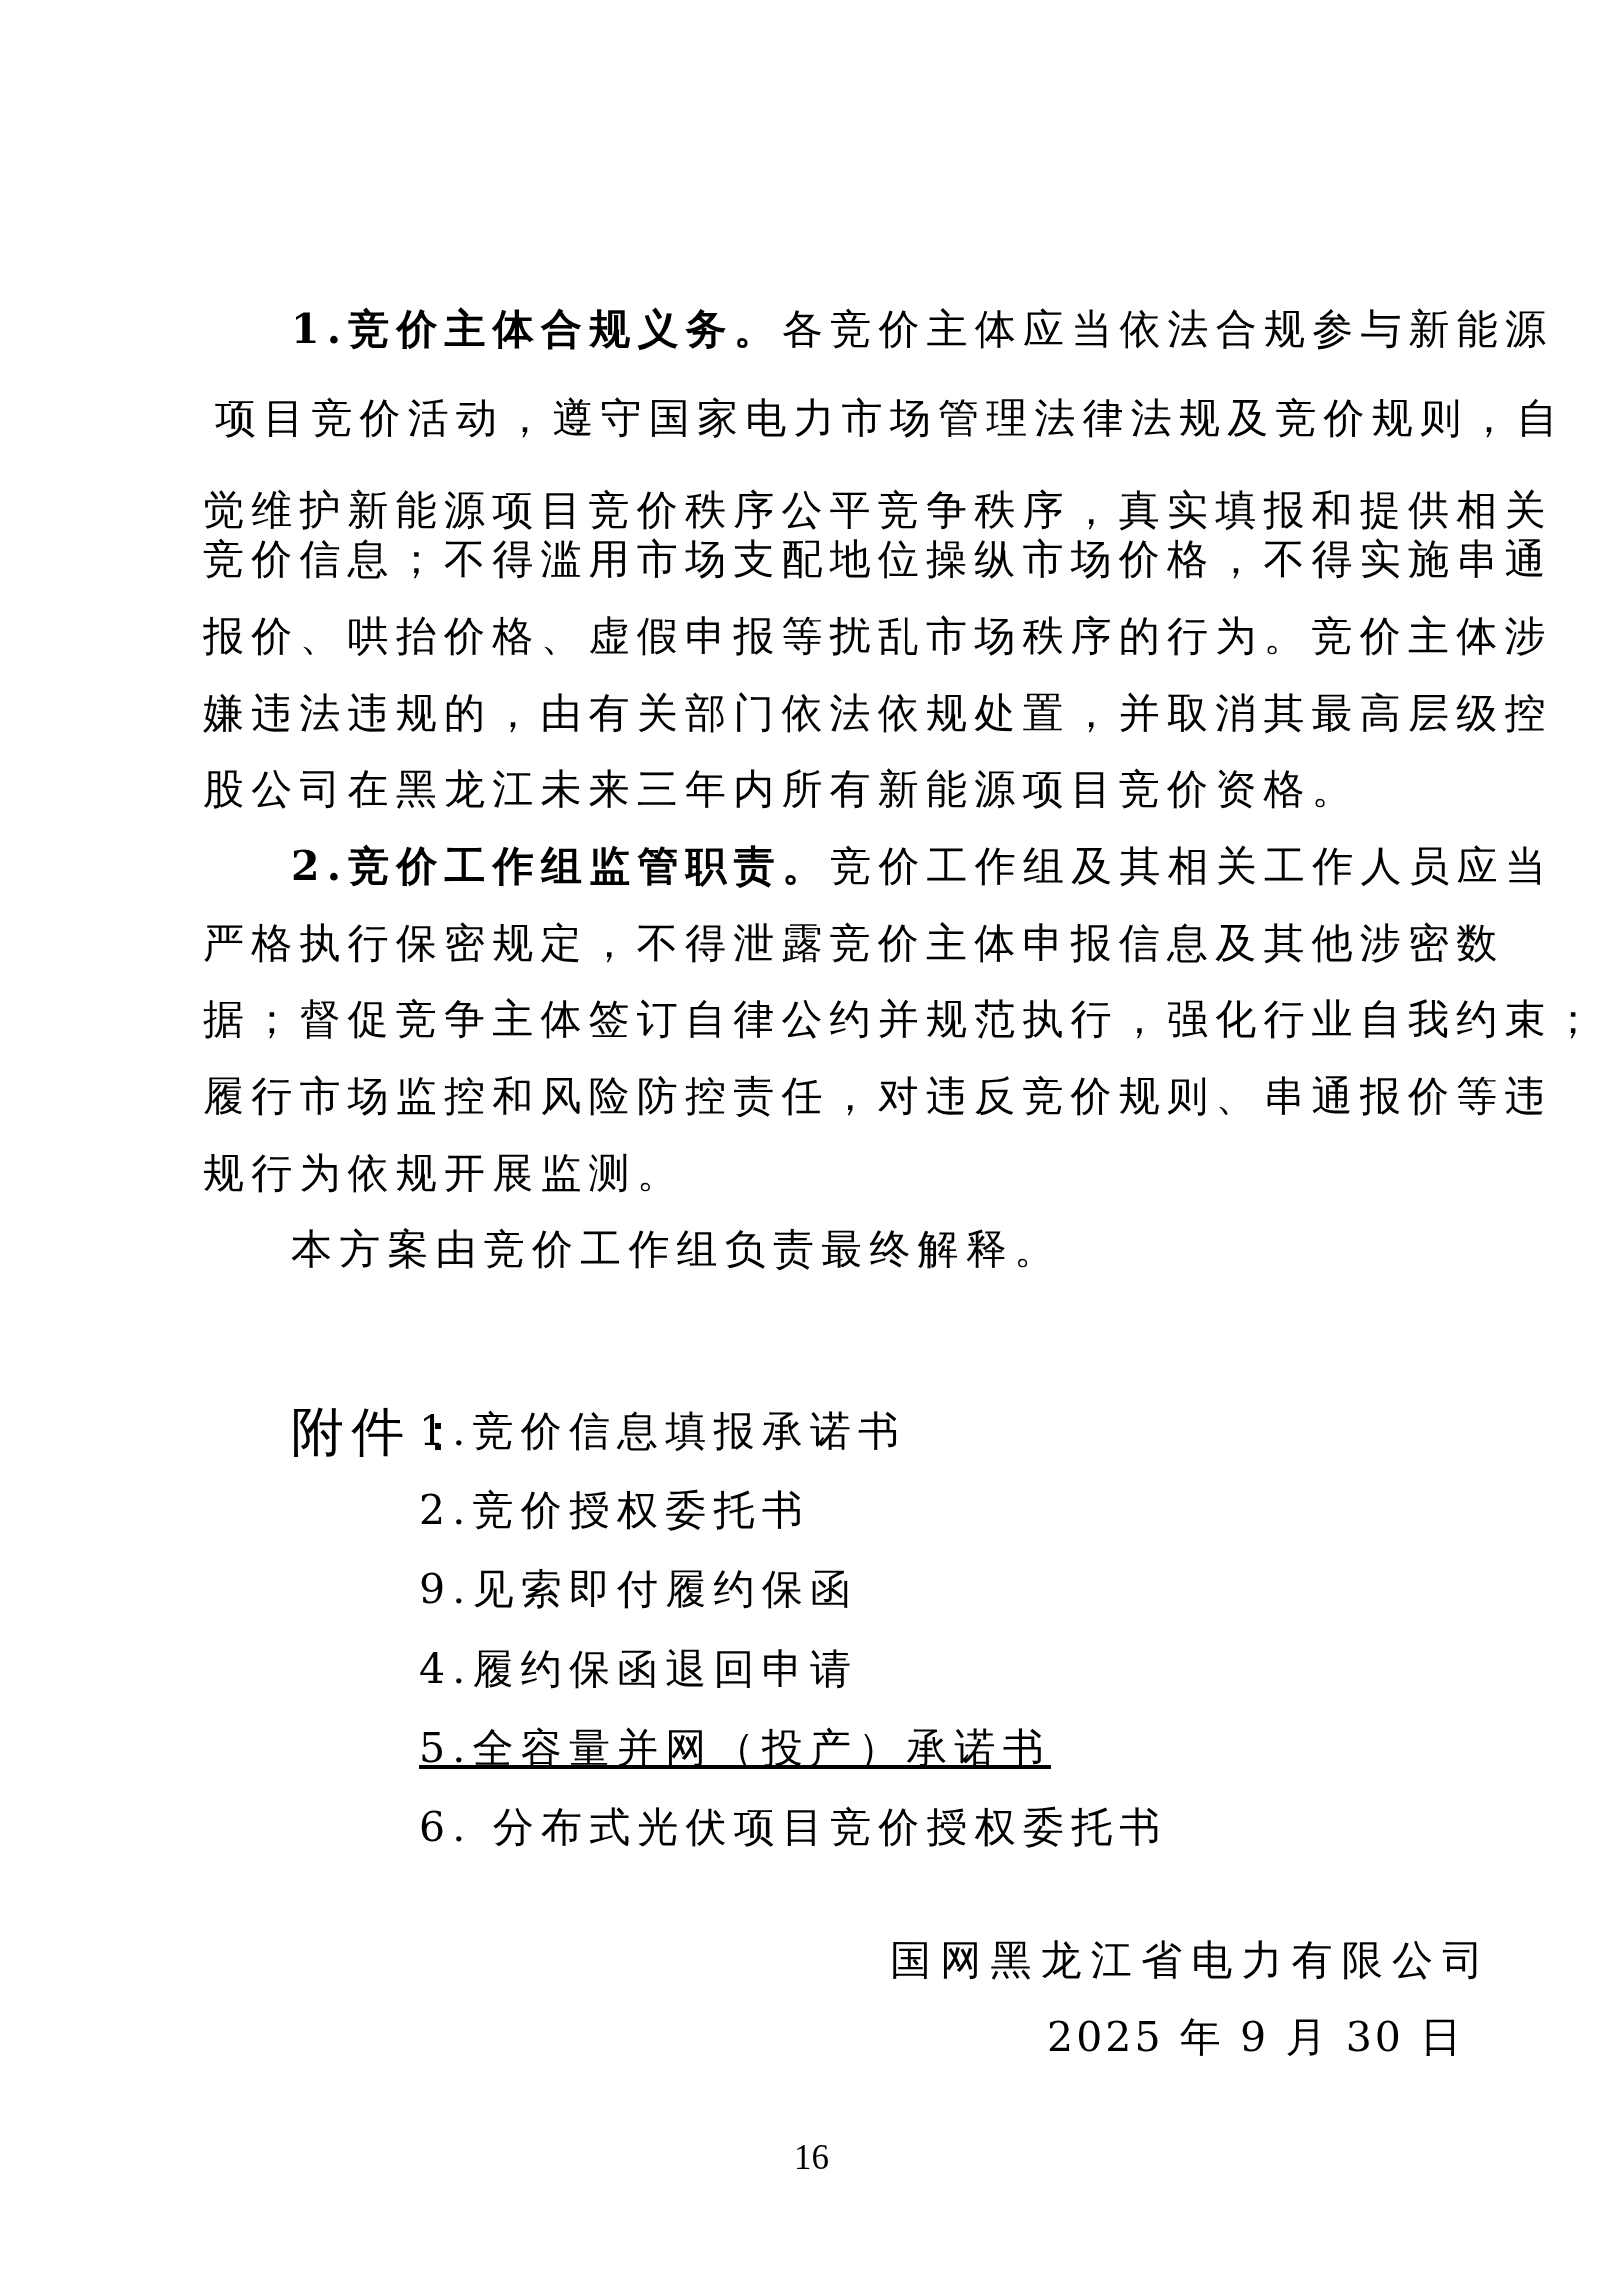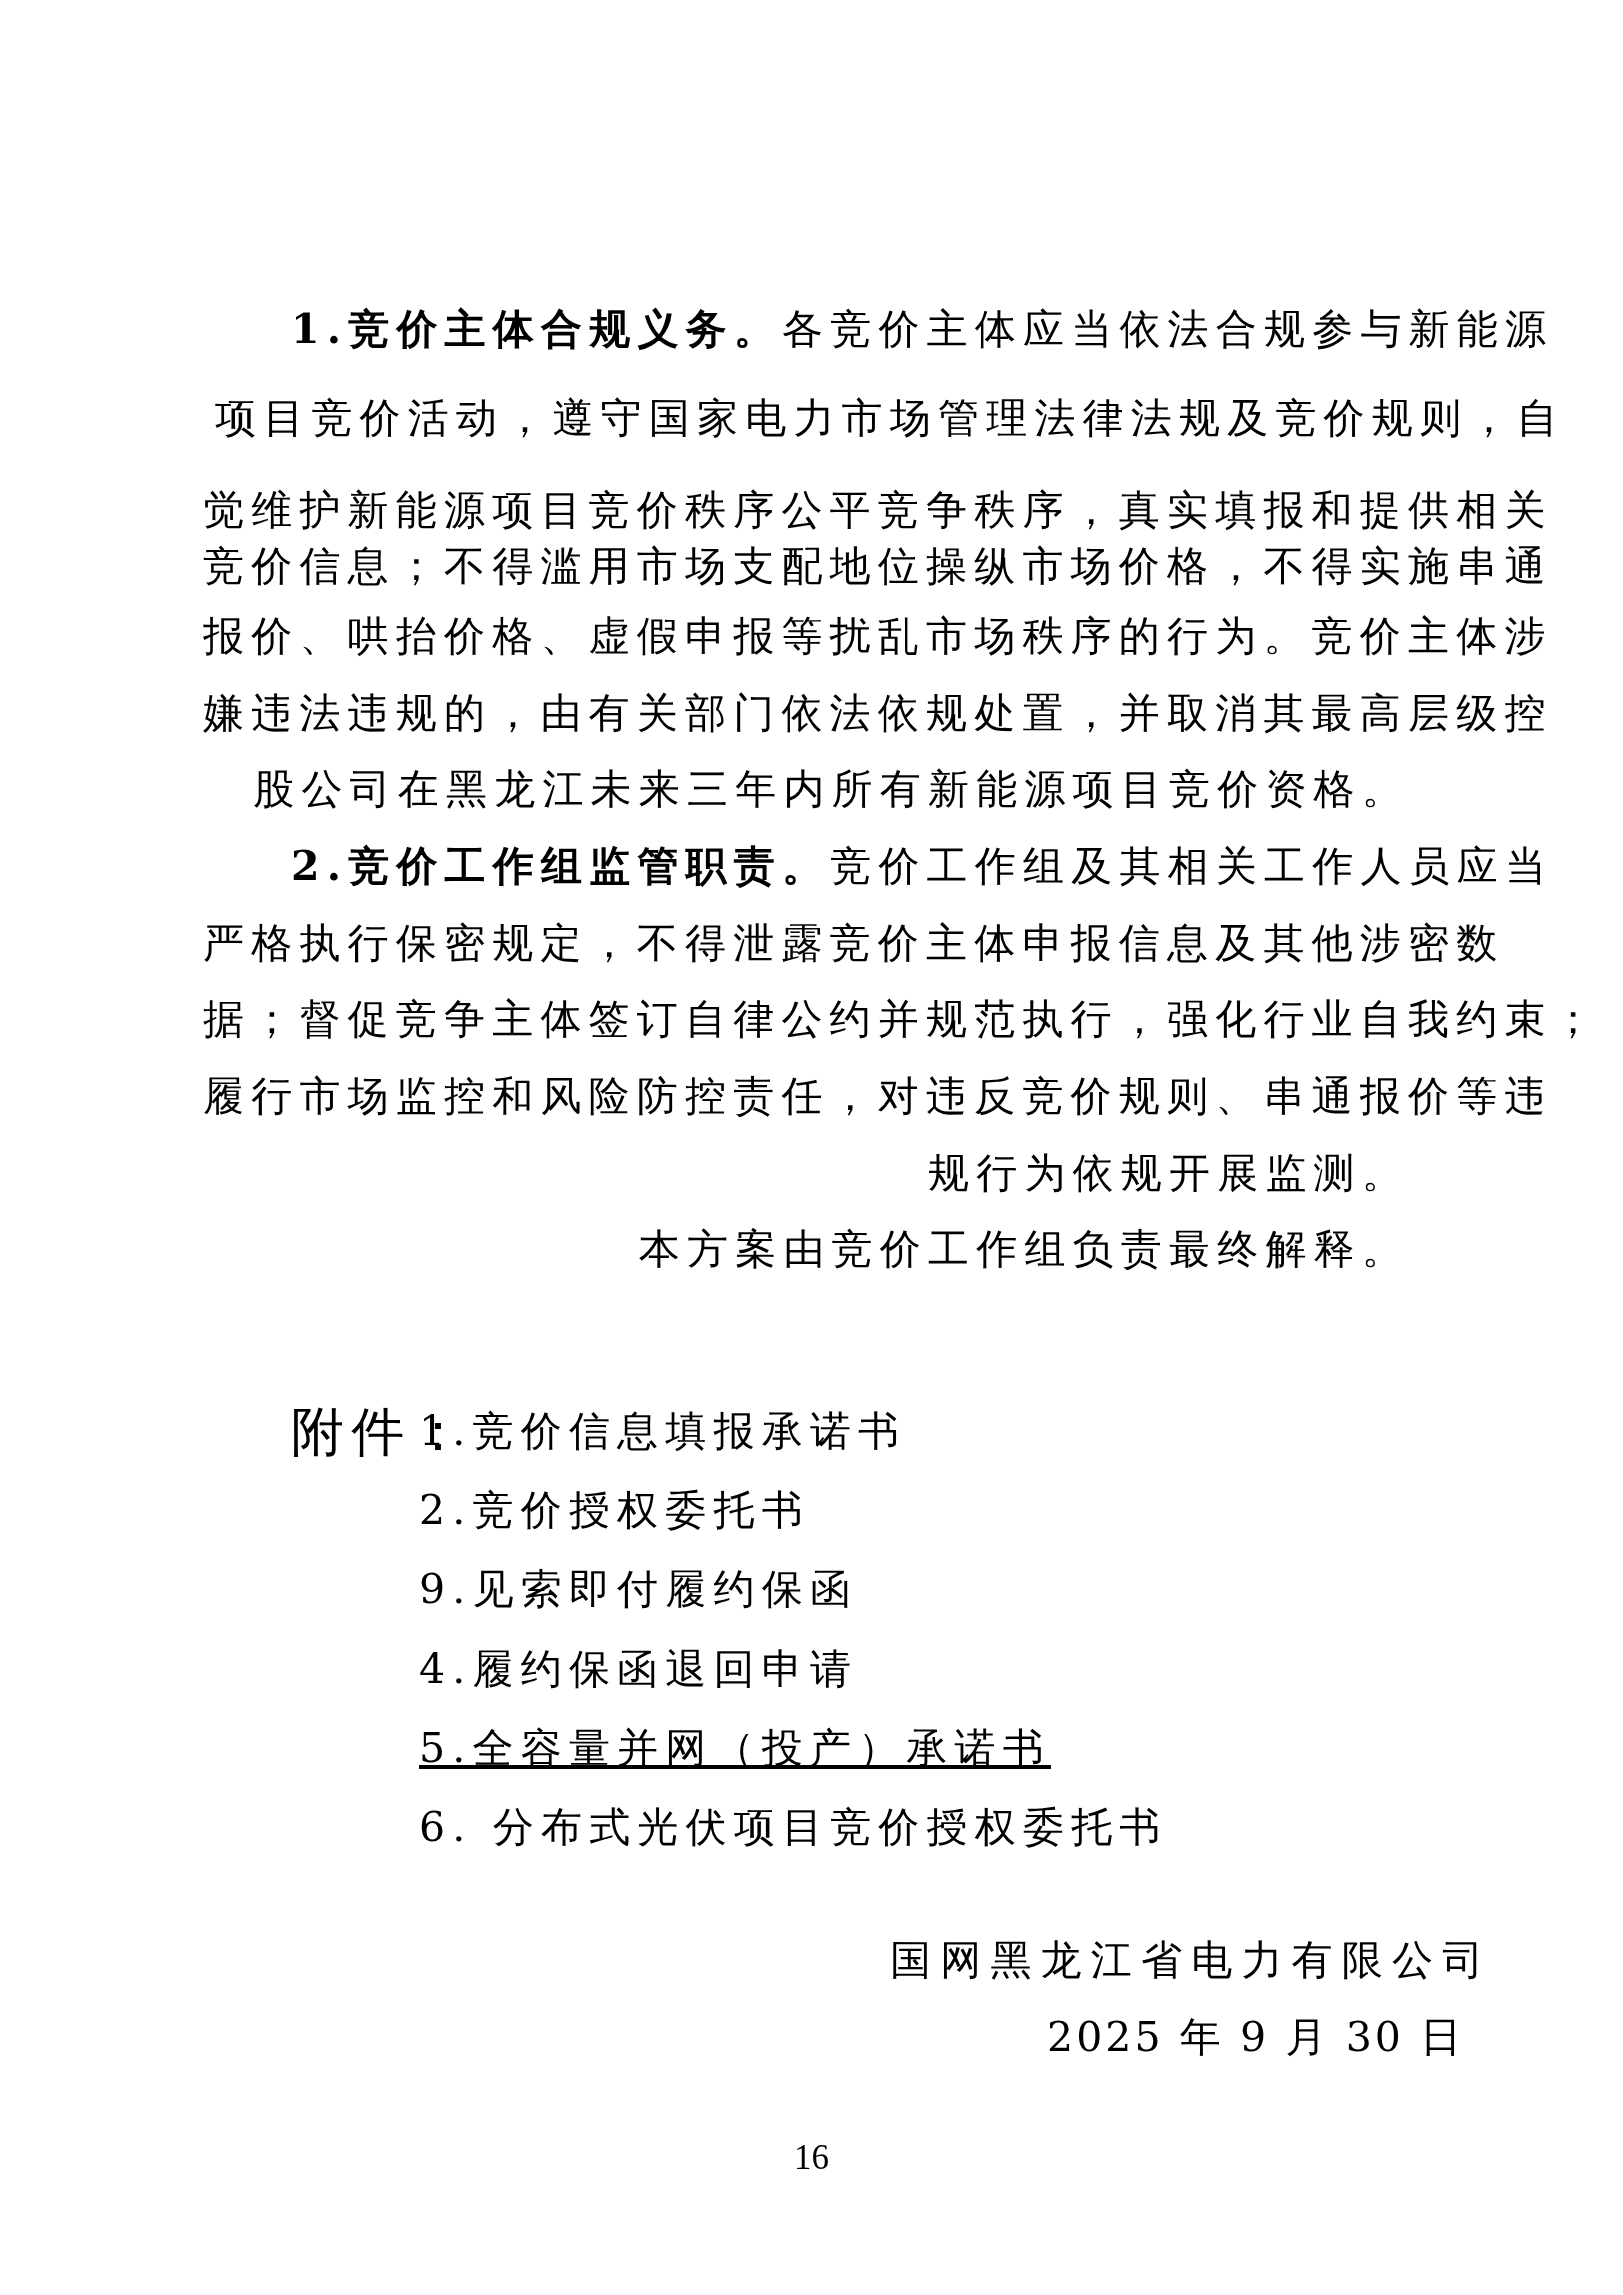--- a/index.html
+++ b/index.html
@@ -23,21 +23,20 @@
   }
   .line {
     position: absolute;
     left: 203px;
     width: 1207px;
     height: 61px;
     font-size: 41px;
     line-height: 61px;
     white-space: nowrap;
     letter-spacing: 7.2px;
-    text-align: right;
   }
   .justify {
     text-align: justify;
     text-align-last: justify;
   }
   .indent { left: 291px; width: 1119px; }
   .bold { font-weight: bold; }
   .attach-label {
     position: absolute;
     left: 291px;
@@ -81,21 +80,21 @@
   }
 </style>
 </head>
 <body>
 
 <div class="page">
 
   <div class="line indent justify" style="top:299px;"><span class="bold">1.竞价主体合规义务。</span><span>各竞价主体应当依法合规参与新能源</span></div>
   <div class="line justify" style="top:388px;margin-left:12px;">项目竞价活动，遵守国家电力市场管理法律法规及竞价规则，自</div>
   <div class="line justify" style="top:452px;margin-top:28px;">觉维护新能源项目竞价秩序公平竞争秩序，真实填报和提供相关</div>
-  <div class="line justify" style="top:529px;margin-top:7px;">竞价信息；不得滥用市场支配地位操纵市场价格，不得实施串通</div>
+  <div class="line justify" style="top:529px;">竞价信息；不得滥用市场支配地位操纵市场价格，不得实施串通</div>
   <div class="line justify" style="top:606px;">报价、哄抬价格、虚假申报等扰乱市场秩序的行为。竞价主体涉</div>
   <div class="line justify" style="top:683px;">嫌违法违规的，由有关部门依法依规处置，并取消其最高层级控</div>
   <div class="line" style="top:759px;">股公司在黑龙江未来三年内所有新能源项目竞价资格。</div>
 
   <div class="line indent justify" style="top:836px;"><span class="bold">2.竞价工作组监管职责。</span><span>竞价工作组及其相关工作人员应当</span></div>
   <div class="line justify" style="top:913px;">严格执行保密规定，不得泄露竞价主体申报信息及其他涉密数</div>
   <div class="line justify" style="top:989px;">据；督促竞争主体签订自律公约并规范执行，强化行业自我约束；</div>
   <div class="line justify" style="top:1066px;">履行市场监控和风险防控责任，对违反竞价规则、串通报价等违</div>
   <div class="line" style="top:1143px;">规行为依规开展监测。</div>
 

